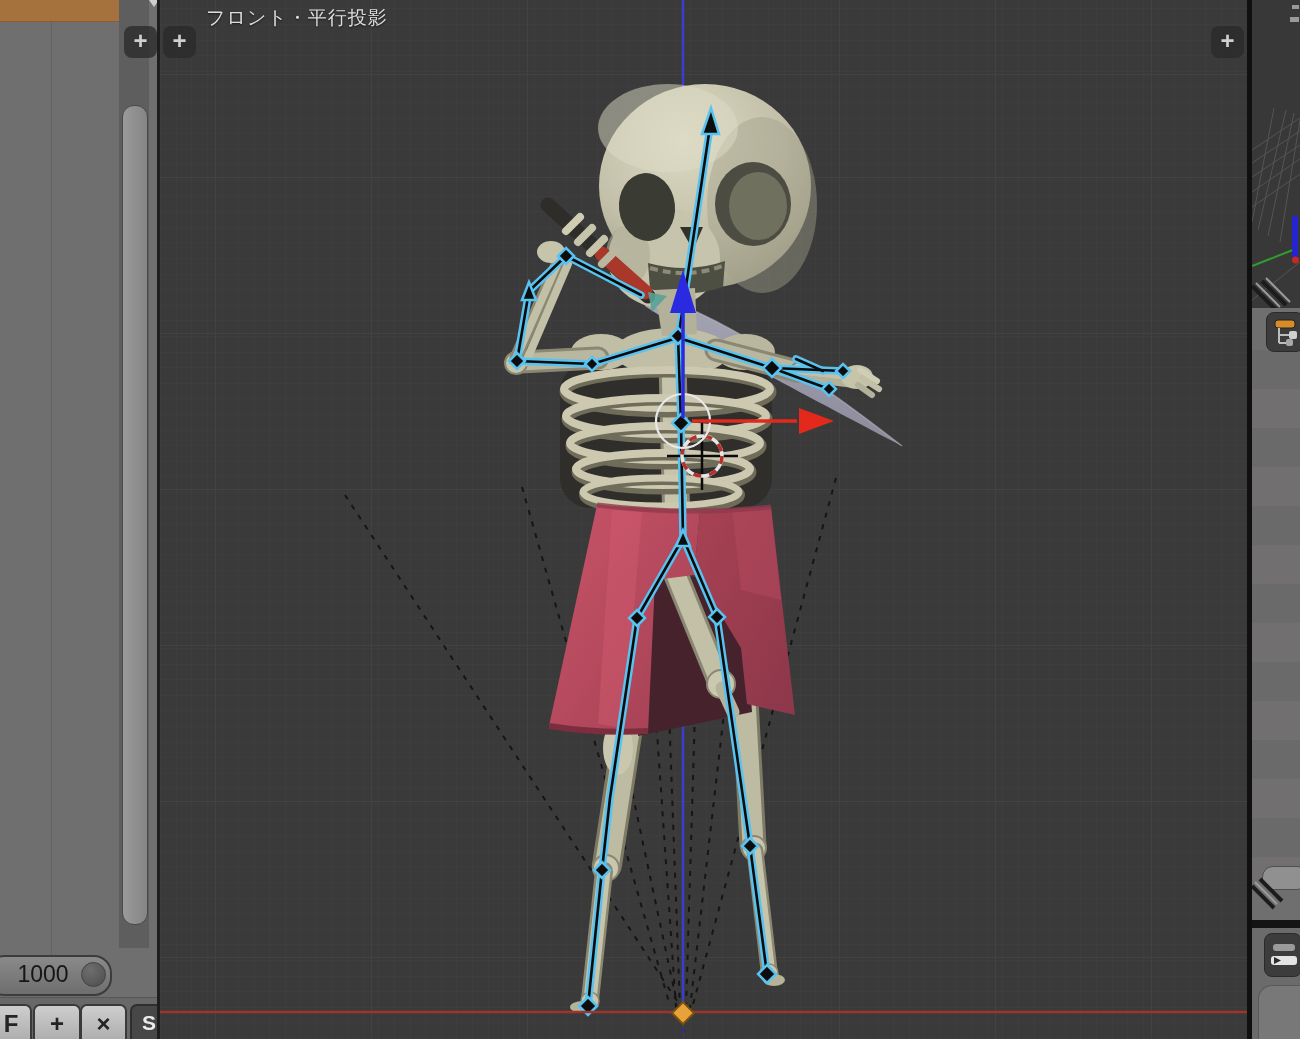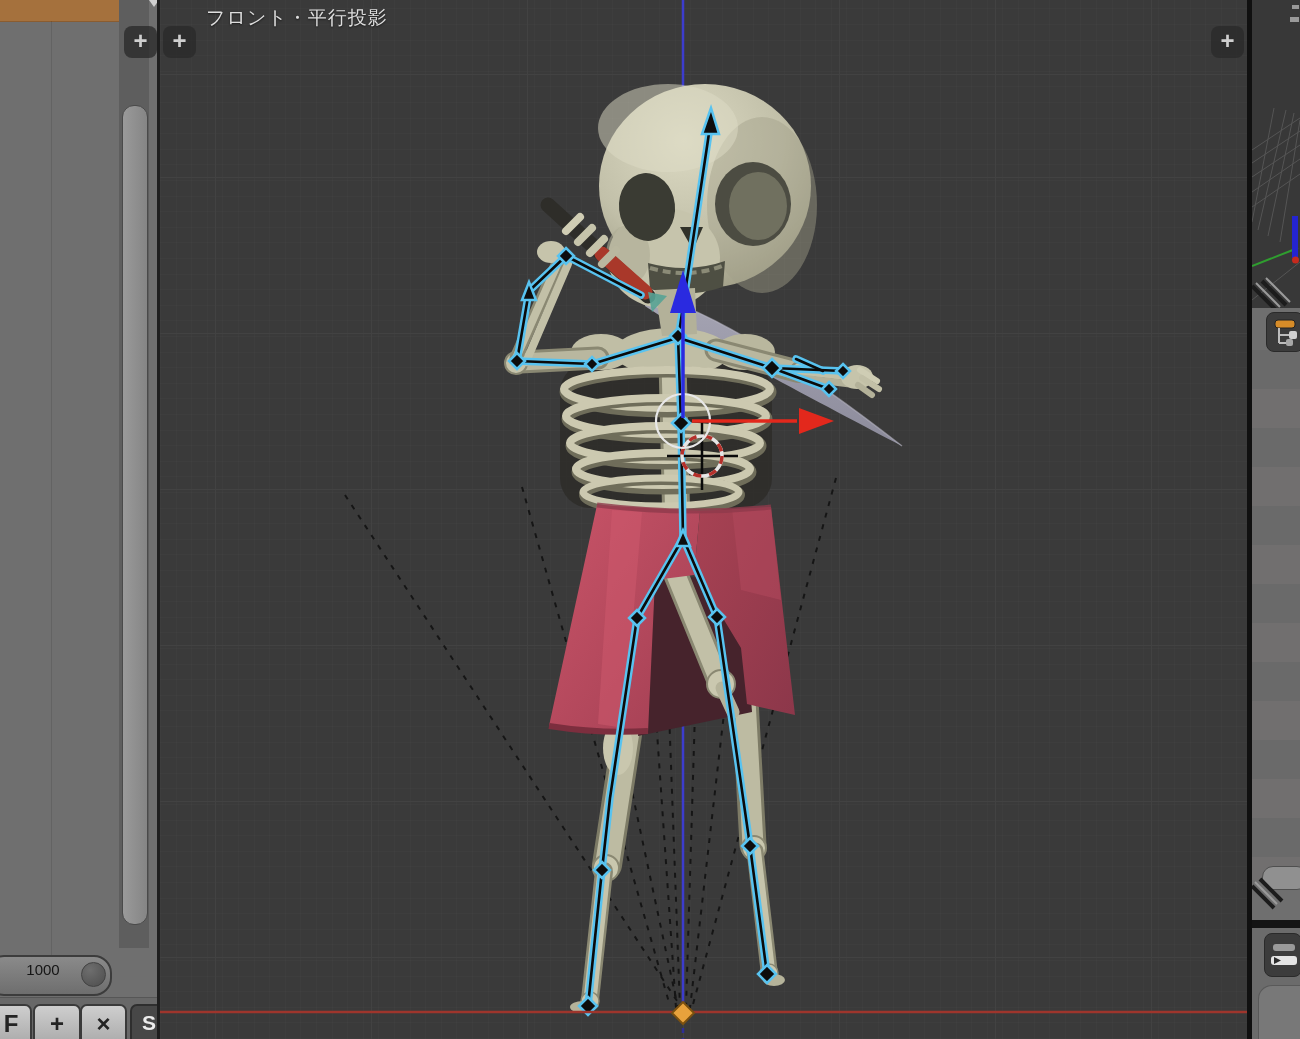--- a/index.html
+++ b/index.html
@@ -9,21 +9,21 @@
   #left-panel{position:absolute;left:0;top:0;width:157px;height:1039px;background:#6f6f6f;overflow:hidden;}
   #left-tan{position:absolute;left:0;top:0;width:119px;height:21px;background:#a5713d;border-bottom:1px solid #8a5c30;}
   #left-colline{position:absolute;left:51px;top:21px;width:1px;height:935px;background:rgba(0,0,0,.10);}
   #scroll-track{position:absolute;left:119px;top:0;width:30px;height:948px;background:#5e5e5e;}
   #scroll-thumb{position:absolute;left:3px;top:105px;width:24px;height:818px;border-radius:12px;
                 background:linear-gradient(90deg,#9a9a9a,#858585);border:1px solid #4a4a4a;}
   .dark-plus{position:absolute;width:33px;height:32px;border-radius:8px;background:rgba(42,42,42,.78);
              color:#cfcfcf;font-size:24px;line-height:30px;text-align:center;font-weight:bold;}
   #num-field{position:absolute;left:-14px;top:955px;width:122px;height:37px;border-radius:18px;
              background:linear-gradient(#8a8a8a,#6e6e6e);border:2px solid #3c3c3c;}
-  #num-text{position:absolute;left:20px;top:4px;width:70px;text-align:center;font-size:15px;color:#151515;}
+  #num-text{position:absolute;left:20px;top:4px;width:70px;text-align:center;font-size:23px;color:#151515;}
   #num-knob{position:absolute;right:4px;top:5px;width:23px;height:23px;border-radius:50%;
             background:radial-gradient(circle at 35% 30%,#6e6e6e,#4d4d4d);border:1px solid #424242;}
   #left-header{position:absolute;left:0;top:997px;width:157px;height:42px;background:#686868;border-top:1px solid #565656;}
   .hdr-btn{position:absolute;top:6px;height:40px;border-radius:7px;border:2px solid #3a3a3a;
            background:linear-gradient(#cecece,#a8a8a8);color:#242424;font-size:24px;font-weight:bold;
            text-align:center;line-height:36px;}
   #btn-browse{background:#474747;color:#ececec;border-color:#2e2e2e;font-size:21px;line-height:34px;}
   #left-divider{position:absolute;left:157px;top:0;width:3px;height:1039px;background:#1e1e1e;}
   #scroll-arrow{position:absolute;left:149px;top:0;width:0;height:0;border-left:5px solid transparent;
                 border-right:5px solid transparent;border-top:7px solid #cfcfcf;}

